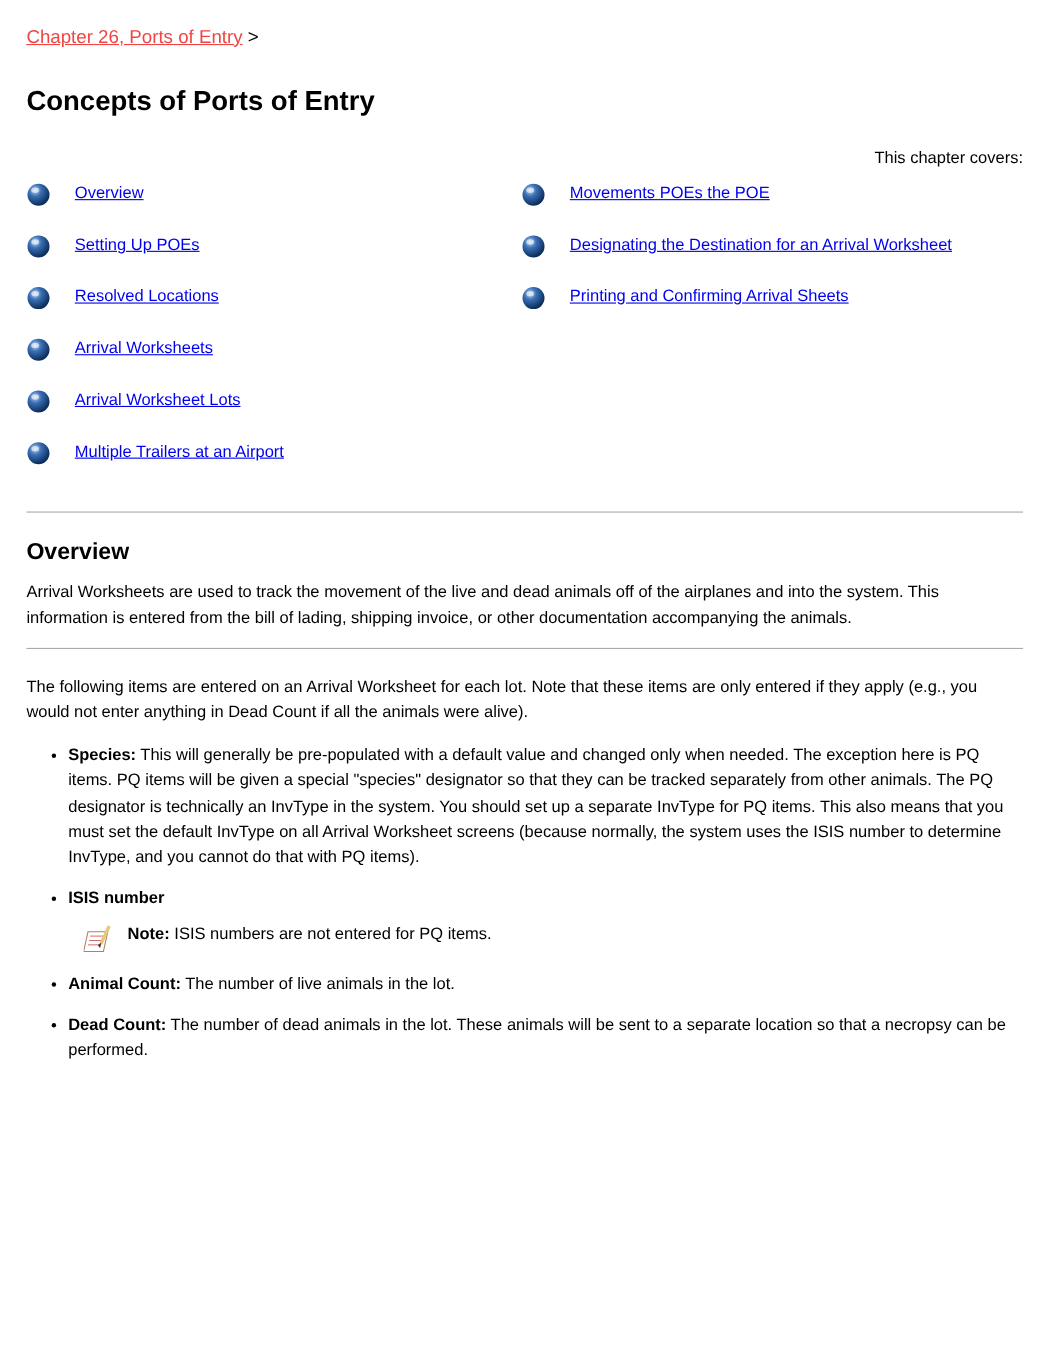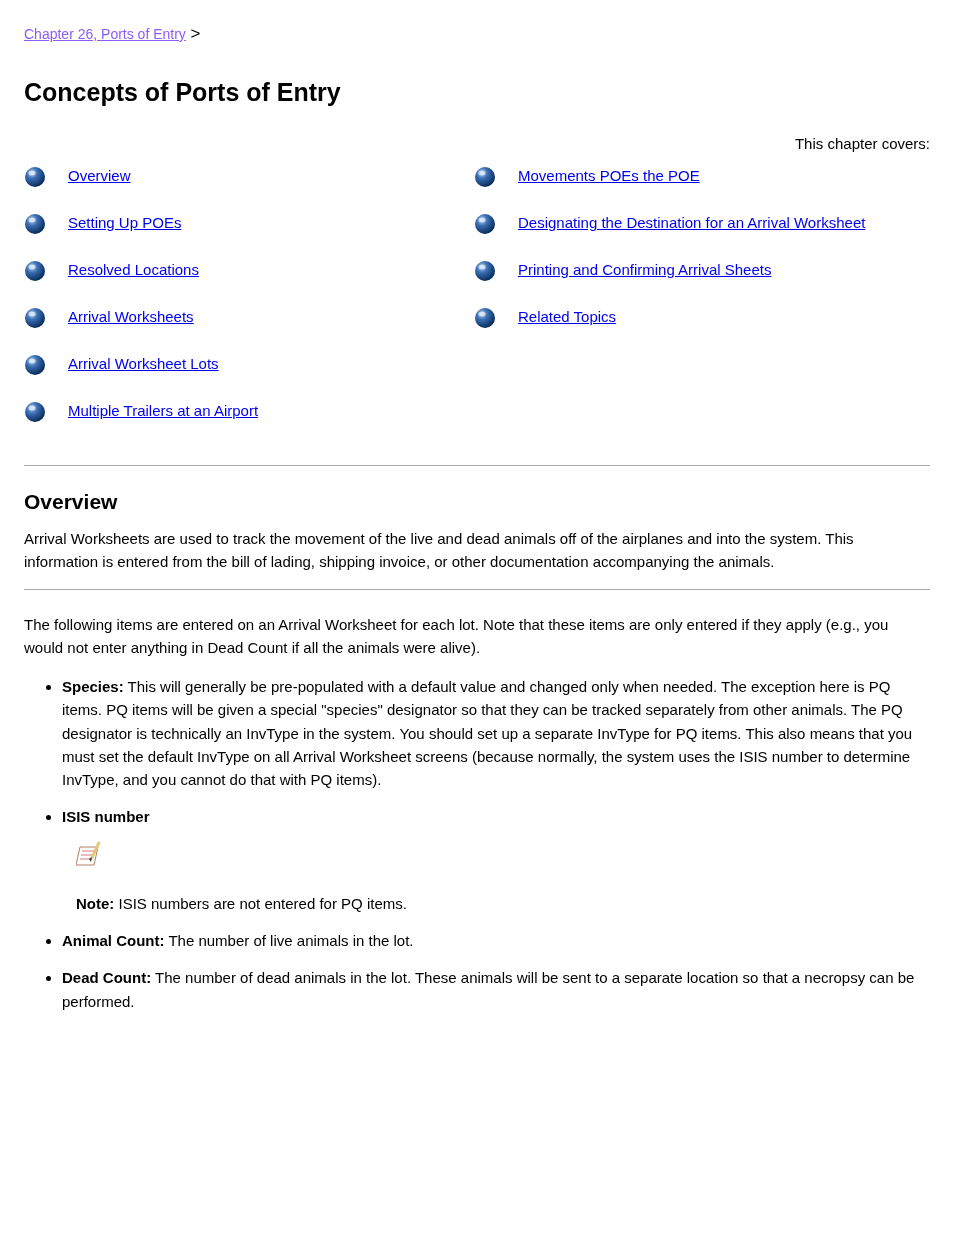--- a/index.html
+++ b/index.html
@@ -4,23 +4,23 @@
 <style>
   body {
     margin: 0;
     padding: 24px;
     font-family: Arial, Helvetica, sans-serif;
     font-size: 15px;
     color: #000;
     width: 906px;
   }
   a.breadcrumb {
-    color: #8b5cf6;
+    color: #ef4444;
     text-decoration: underline;
-    font-size: 14px;
+    font-size: 17px;
   }
   .breadcrumb-sep {
     font-size: 17px;
   }
   h1.page-title {
     font-size: 25px;
     font-weight: bold;
     margin: 34px 0 28px 0;
   }
   .intro {
@@ -77,25 +77,24 @@
     font-size: 15px;
     line-height: 1.55;
     margin-bottom: 14px;
   }
   .li-title {
     font-weight: bold;
   }
   .note-row {
     display: flex;
     align-items: flex-start;
-    gap: 24px;
+    gap: 10px;
     margin-top: 10px;
     margin-bottom: 4px;
     margin-left: 14px;
-    flex-direction: column;
   }
   .note-icon {
     width: 30px;
     height: 30px;
     flex-shrink: 0;
   }
   .note-text {
     font-size: 15px;
     line-height: 1.5;
   }
@@ -180,27 +179,20 @@
           <ellipse cx="8" cy="7" rx="3.5" ry="2.5" fill="#ffffff" opacity="0.6"></ellipse>
         </svg>
       <a>Designating the Destination for an Arrival Worksheet</a>
     </div>
     <div class="link-row">
       <svg class="bullet" viewBox="0 0 22 22">
           <circle cx="11" cy="11" r="10" fill="url(#g1)"></circle>
           <ellipse cx="8" cy="7" rx="3.5" ry="2.5" fill="#ffffff" opacity="0.6"></ellipse>
         </svg>
       <a>Printing and Confirming Arrival Sheets</a>
-    </div>
-    <div class="link-row">
-      <svg class="bullet" viewBox="0 0 22 22">
-          <circle cx="11" cy="11" r="10" fill="url(#g1)"></circle>
-          <ellipse cx="8" cy="7" rx="3.5" ry="2.5" fill="#ffffff" opacity="0.6"></ellipse>
-        </svg>
-      <a>Related Topics</a>
     </div>
   </div>
 </div>
 
 <hr>
 
 <h2 class="section-title">Overview</h2>
 <p class="body">Arrival Worksheets are used to track the movement of the live and dead animals off of the airplanes and into the system. This information is entered from the bill of lading, shipping invoice, or other documentation accompanying the animals.</p>
 
 <hr>

